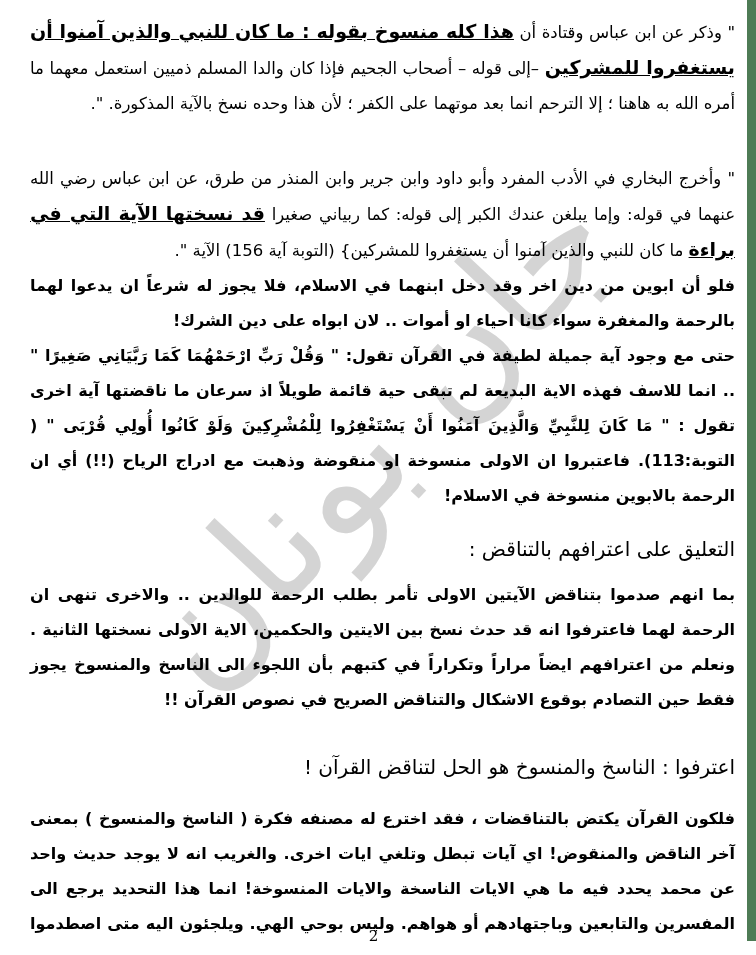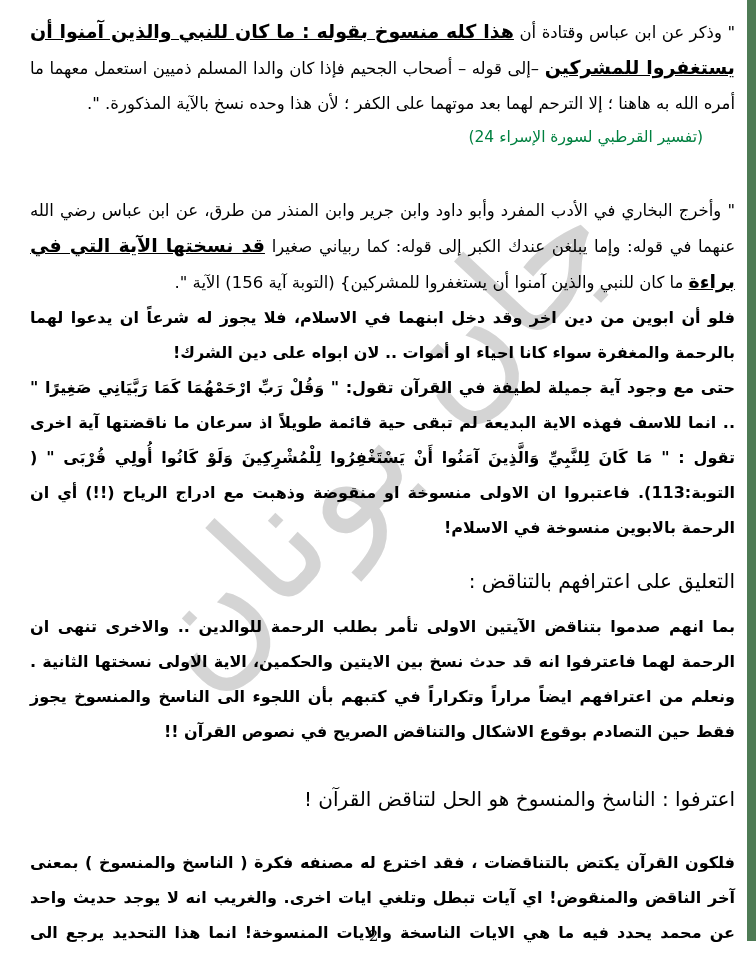--- a/index.html
+++ b/index.html
@@ -67,21 +67,21 @@
   }
   .c1{margin-top:6px;}
   .heading{
     margin:16px 0 8px;
     font-size:20px;
     font-weight:normal;
     letter-spacing:-0.5px;
     text-align:right;
     line-height:40px;
   }
-  .heading.second{margin:30px 0 26px;}
+  .heading.second{margin:30px 0 14px;}
   .pagenum{
     position:absolute;
     bottom:10px;left:0;right:9px;
     text-align:center;
     font-family:"DejaVu Serif",serif;
     font-size:15px;
     color:#000;
     z-index:1;
   }
 </style>
@@ -89,23 +89,22 @@
 <body>
 
 <div class="page">
 
   <div class="watermark">جان بونان</div>
 
   <div class="edge-strip"></div>
 
   <div class="content" dir="rtl">
 
-    <p class="quote"><span>" وذكر عن ابن عباس وقتادة أن </span><span class="bu">هذا كله منسوخ بقوله : ما كان للنبي والذين آمنوا أن يستغفروا للمشركين</span><span> –إلى قوله – أصحاب الجحيم فإذا كان والدا المسلم ذميين استعمل معهما ما أمره الله به هاهنا ؛ إلا الترحم لهما بعد موتهما على الكفر ؛ لأن هذا وحده نسخ بالآية المذكورة. ".</span></p>
+    <p class="quote"><span>" وذكر عن ابن عباس وقتادة أن </span><span class="bu">هذا كله منسوخ بقوله : ما كان للنبي والذين آمنوا أن يستغفروا للمشركين</span><span> –إلى قوله – أصحاب الجحيم فإذا كان والدا المسلم ذميين استعمل معهما ما أمره الله به هاهنا ؛ إلا الترحم انما بعد موتهما على الكفر ؛ لأن هذا وحده نسخ بالآية المذكورة. ".</span></p>
 
-    <p class="cite">(تفسير القرطبي لسورة الإسراء 24)</p>
 
     <p class="quote second"><span>" وأخرج البخاري في الأدب المفرد وأبو داود وابن جرير وابن المنذر من طرق، عن ابن عباس رضي الله عنهما في قوله: وإما يبلغن عندك الكبر إلى قوله: كما ربياني صغيرا </span><span class="bu">قد نسختها الآية التي في براءة</span><span> ما كان للنبي والذين آمنوا أن يستغفروا للمشركين} (التوبة آية 156) الآية ".</span></p>
 
 
     <p class="commentary c1">فلو أن ابوين من دين اخر وقد دخل ابنهما في الاسلام، فلا يجوز له شرعاً ان يدعوا لهما بالرحمة والمغفرة سواء كانا احياء او أموات .. لان ابواه على دين الشرك!</p>
 
     <p class="commentary">حتى مع وجود آية جميلة لطيفة في القرآن تقول: " وَقُلْ رَبِّ ارْحَمْهُمَا كَمَا رَبَّيَانِي صَغِيرًا " .. انما للاسف فهذه الاية البديعة لم تبقى حية قائمة طويلاً اذ سرعان ما ناقضتها آية اخرى تقول : " مَا كَانَ لِلنَّبِيِّ وَالَّذِينَ آمَنُوا أَنْ يَسْتَغْفِرُوا لِلْمُشْرِكِينَ وَلَوْ كَانُوا أُولِي قُرْبَى " ( التوبة:113). فاعتبروا ان الاولى منسوخة او منقوضة وذهبت مع ادراج الرياح (!!) أي ان الرحمة بالابوين منسوخة في الاسلام!</p>
 
     <h2 class="heading">التعليق على اعترافهم بالتناقض :</h2>
 

